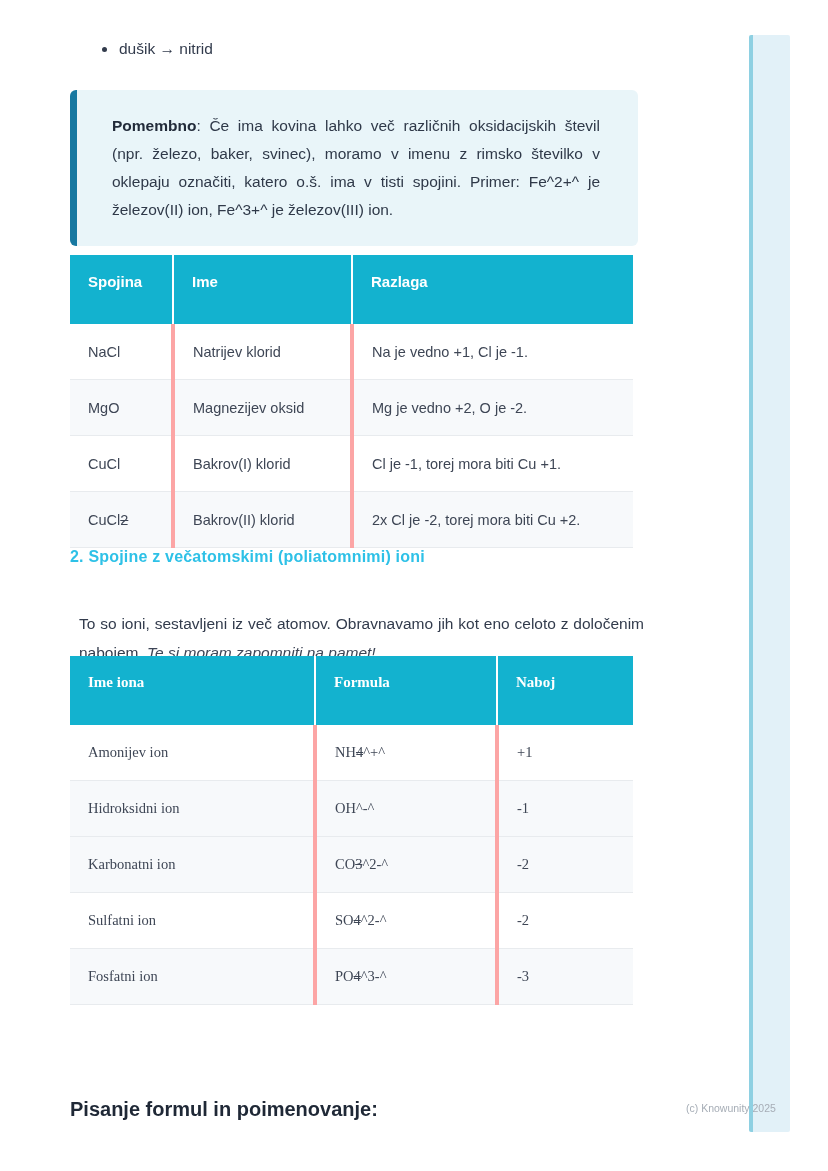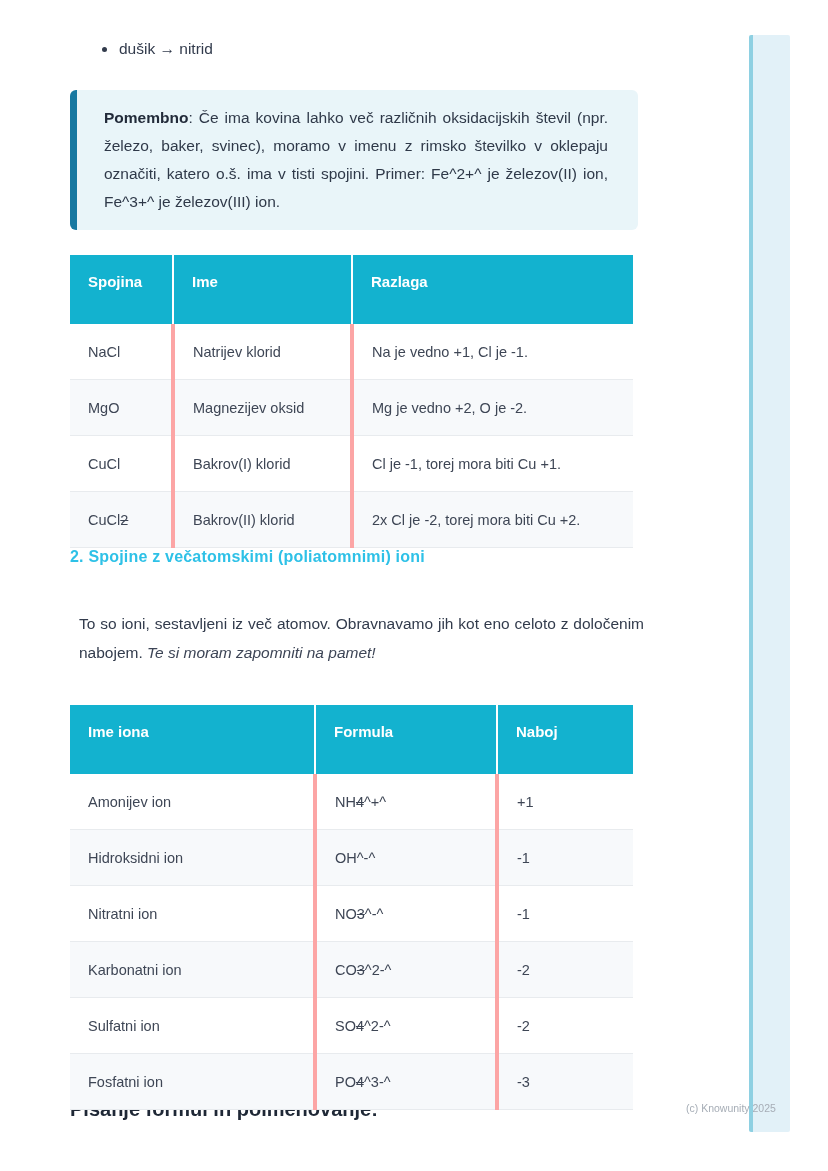--- a/index.html
+++ b/index.html
@@ -15,29 +15,29 @@
     position:absolute;left:102px;top:40px;display:flex;align-items:center;gap:12px;
     font-size:15.5px;color:#323b4c;
   }
   .bullet-dot{width:5px;height:5px;border-radius:50%;background:#323b4c;flex:0 0 auto;}
   .callout{
     position:absolute;left:70px;top:90px;width:568px;box-sizing:border-box;
     background:#e9f5f9;border-left:7px solid #1778a1;border-radius:6px;
     padding:14px 30px 14px 27px;
   }
   .callout p{
-    margin:0;font-size:15.5px;line-height:28px;color:#2f3949;text-align:justify;
+    margin:8px;font-size:15.5px;line-height:28px;color:#2f3949;text-align:justify;
   }
   .callout strong{color:#222b3a;}
   table{
     position:absolute;left:70px;border-collapse:collapse;table-layout:fixed;
     width:563px;font-size:14.5px;color:#3e4655;z-index:1;background:#fff;
   }
   .t1{top:255px;}
-  .t2{top:705px;}
+  .t2{top:656px;font-family:Liberation Serif, serif;}
   th{
     background:#13b2cf;color:#ffffff;font-weight:bold;font-size:15px;
     text-align:left;padding:0 10px 16px 18px;height:53px;border-right:2px solid #ffffff;
   }
   th:last-child{border-right:none;}
   td{
     height:55px;padding:0 10px 0 18px;border-bottom:1px solid #e8ebee;
     border-right:4px solid #fca5a5;background:#ffffff;
   }
   td:last-child{border-right:none;}
@@ -131,25 +131,20 @@
     <tr>
       <td>Amonijev ion</td>
       <td><span>NH</span><s>4</s><span>^+^</span></td>
       <td>+1</td>
     </tr>
     <tr class="alt">
       <td>Hidroksidni ion</td>
       <td><span>OH</span><s></s><span>^-^</span></td>
       <td>-1</td>
     </tr>
-    <tr>
-      <td>Nitratni ion</td>
-      <td><span>NO</span><s>3</s><span>^-^</span></td>
-      <td>-1</td>
-    </tr>
     <tr class="alt">
       <td>Karbonatni ion</td>
       <td><span>CO</span><s>3</s><span>^2-^</span></td>
       <td>-2</td>
     </tr>
     <tr>
       <td>Sulfatni ion</td>
       <td><span>SO</span><s>4</s><span>^2-^</span></td>
       <td>-2</td>
     </tr>

